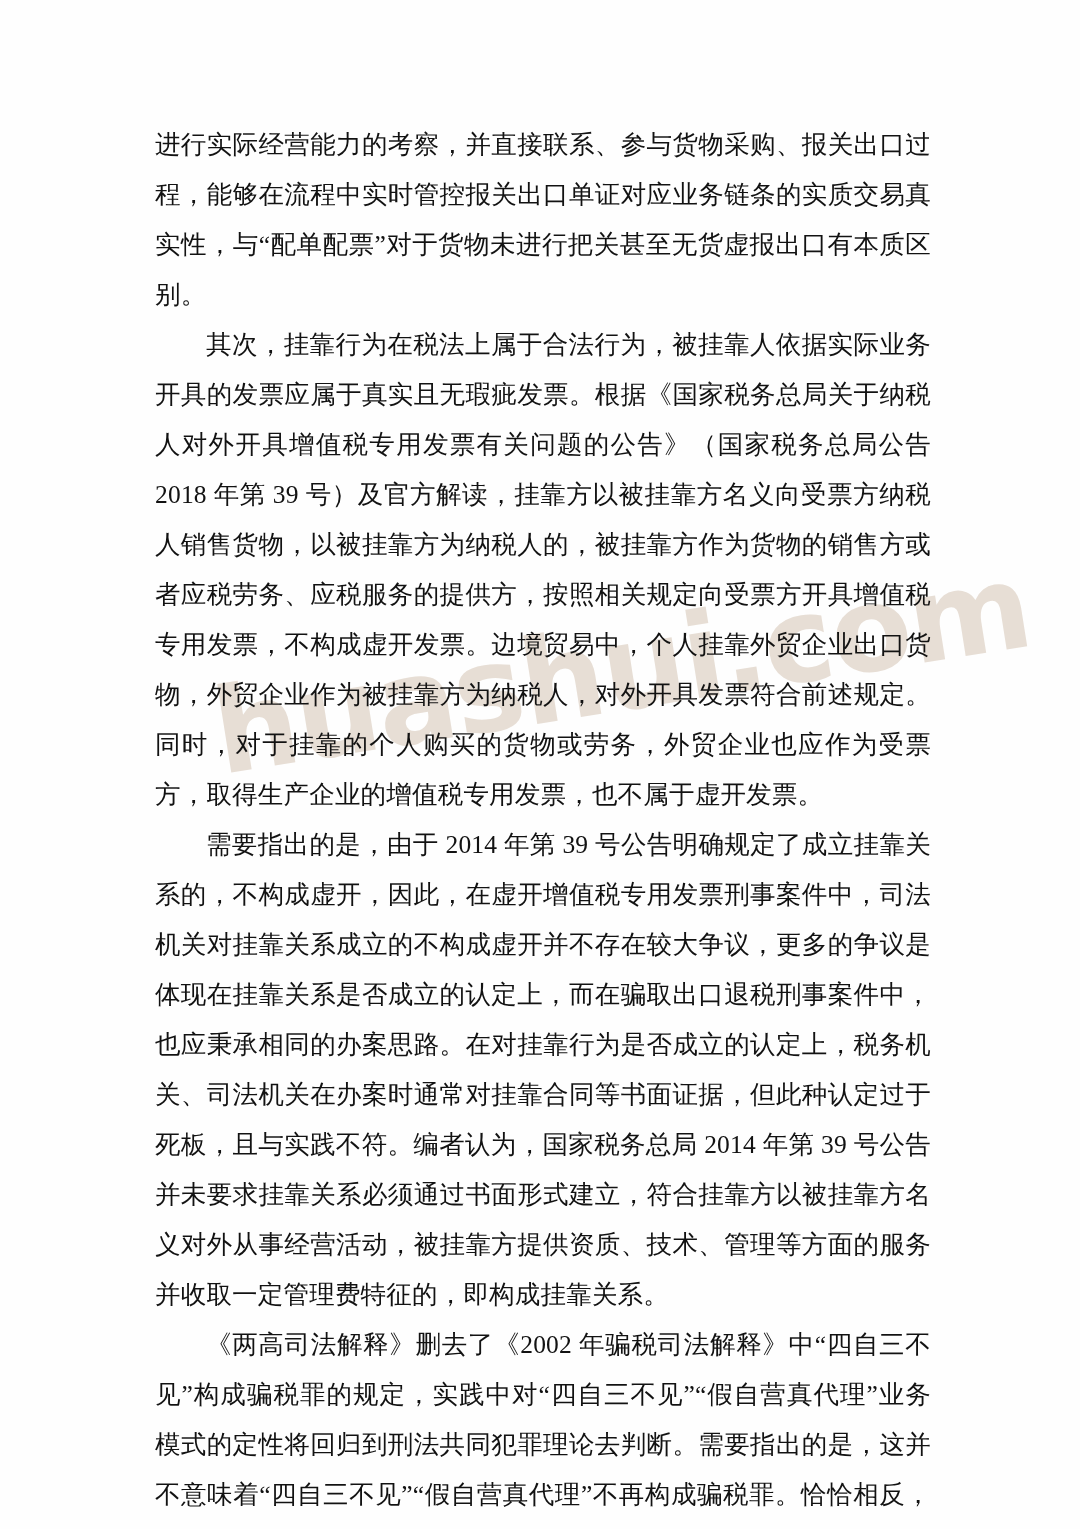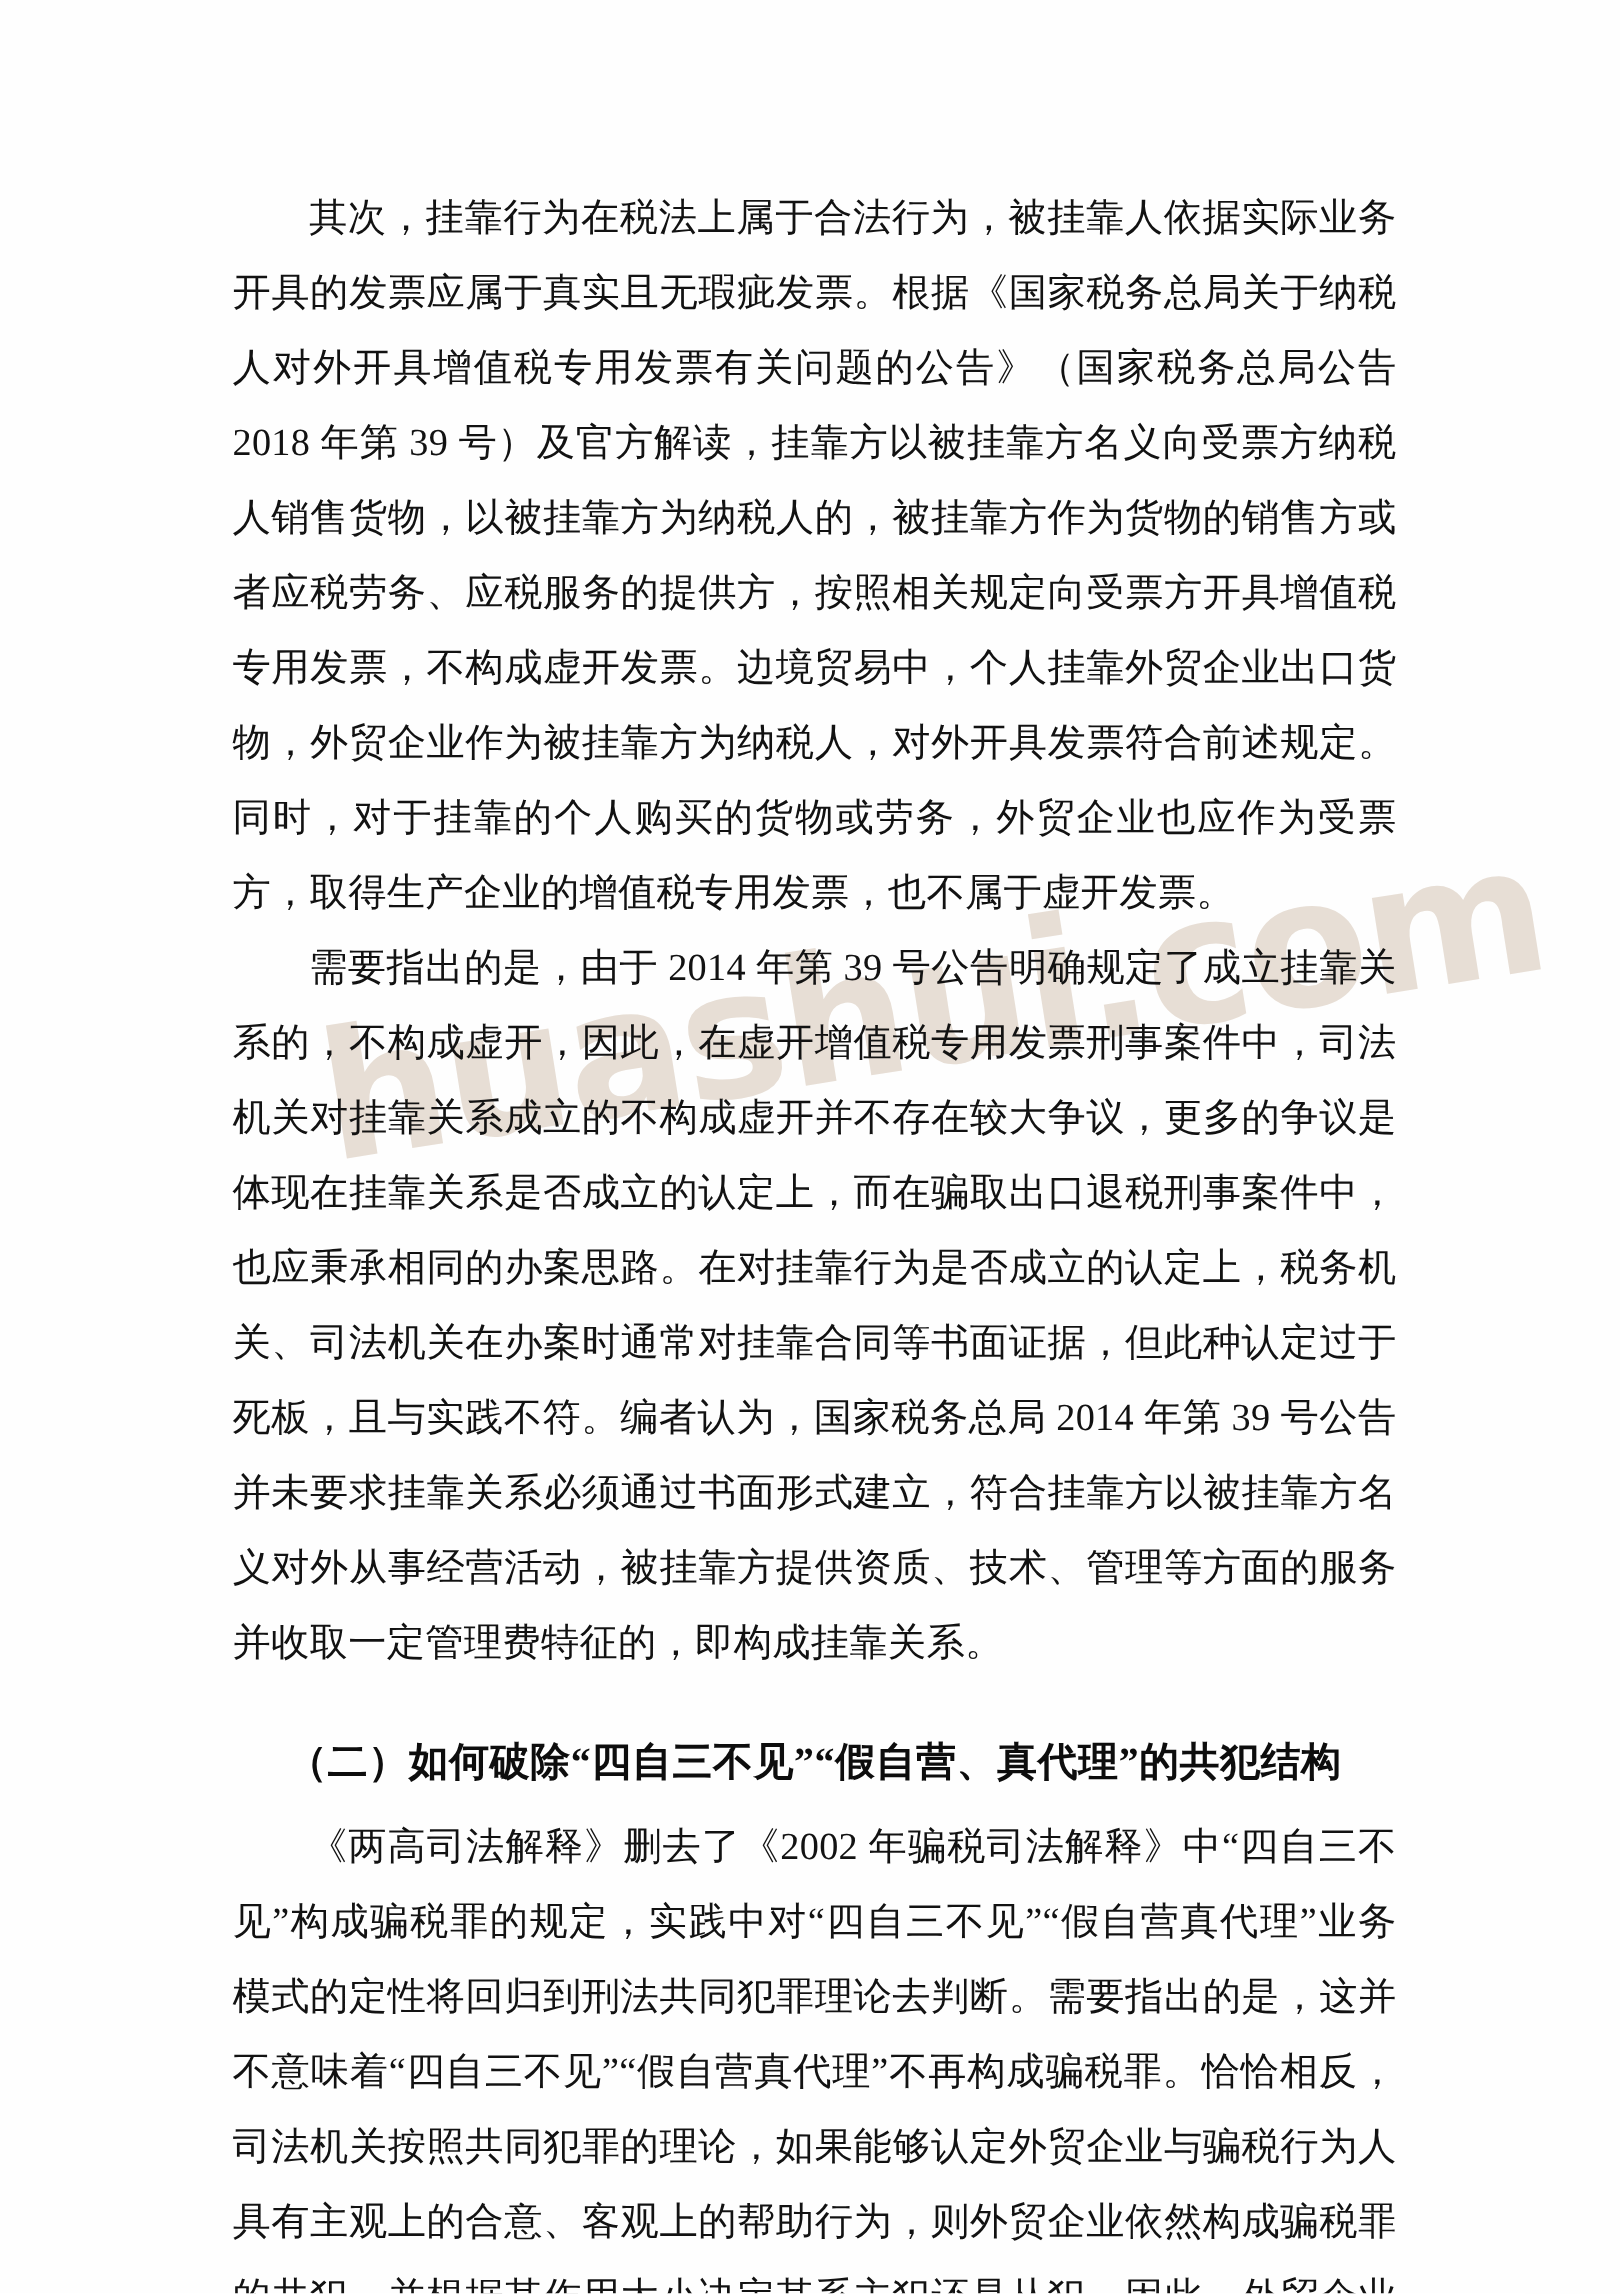--- a/index.html
+++ b/index.html
@@ -70,20 +70,20 @@
   }
 </style>
 </head>
 <body>
 
 <div class="page">
 
   <div class="watermark">huashui.com</div>
 
   <div class="content">
+    <p class="para">进行实际经营能力的考察，并直接联系、参与货物采购、报关出口过程，能够在流程中实时管控报关出口单证对应业务链条的实质交易真实性，与“配单配票”对于货物未进行把关甚至无货虚报出口有本质区别。</p>
     <p class="para indent">其次，挂靠行为在税法上属于合法行为，被挂靠人依据实际业务开具的发票应属于真实且无瑕疵发票。根据《国家税务总局关于纳税人对外开具增值税专用发票有关问题的公告》（国家税务总局公告 2018 年第 39 号）及官方解读，挂靠方以被挂靠方名义向受票方纳税人销售货物，以被挂靠方为纳税人的，被挂靠方作为货物的销售方或者应税劳务、应税服务的提供方，按照相关规定向受票方开具增值税专用发票，不构成虚开发票。边境贸易中，个人挂靠外贸企业出口货物，外贸企业作为被挂靠方为纳税人，对外开具发票符合前述规定。同时，对于挂靠的个人购买的货物或劳务，外贸企业也应作为受票方，取得生产企业的增值税专用发票，也不属于虚开发票。</p>
     <p class="para indent">需要指出的是，由于 2014 年第 39 号公告明确规定了成立挂靠关系的，不构成虚开，因此，在虚开增值税专用发票刑事案件中，司法机关对挂靠关系成立的不构成虚开并不存在较大争议，更多的争议是体现在挂靠关系是否成立的认定上，而在骗取出口退税刑事案件中，也应秉承相同的办案思路。在对挂靠行为是否成立的认定上，税务机关、司法机关在办案时通常对挂靠合同等书面证据，但此种认定过于死板，且与实践不符。编者认为，国家税务总局 2014 年第 39 号公告并未要求挂靠关系必须通过书面形式建立，符合挂靠方以被挂靠方名义对外从事经营活动，被挂靠方提供资质、技术、管理等方面的服务并收取一定管理费特征的，即构成挂靠关系。</p>
-    <h2 class="heading">（二）如何破除“四自三不见”“假自营、真代理”的共犯结构</h2>
     <p class="para indent">《两高司法解释》删去了《2002 年骗税司法解释》中“四自三不见”构成骗税罪的规定，实践中对“四自三不见”“假自营真代理”业务模式的定性将回归到刑法共同犯罪理论去判断。需要指出的是，这并不意味着“四自三不见”“假自营真代理”不再构成骗税罪。恰恰相反，司法机关按照共同犯罪的理论，如果能够认定外贸企业与骗税行为人具有主观上的合意、客观上的帮助行为，则外贸企业依然构成骗税罪的共犯，并根据其作用大小决定其系主犯还是从犯。因此，外贸企业的刑事风险依然并未减轻，只是在辩护策略上发生了变化，从过去核心</p>
   </div>
 
 
 </div>
 
 </body></html>

